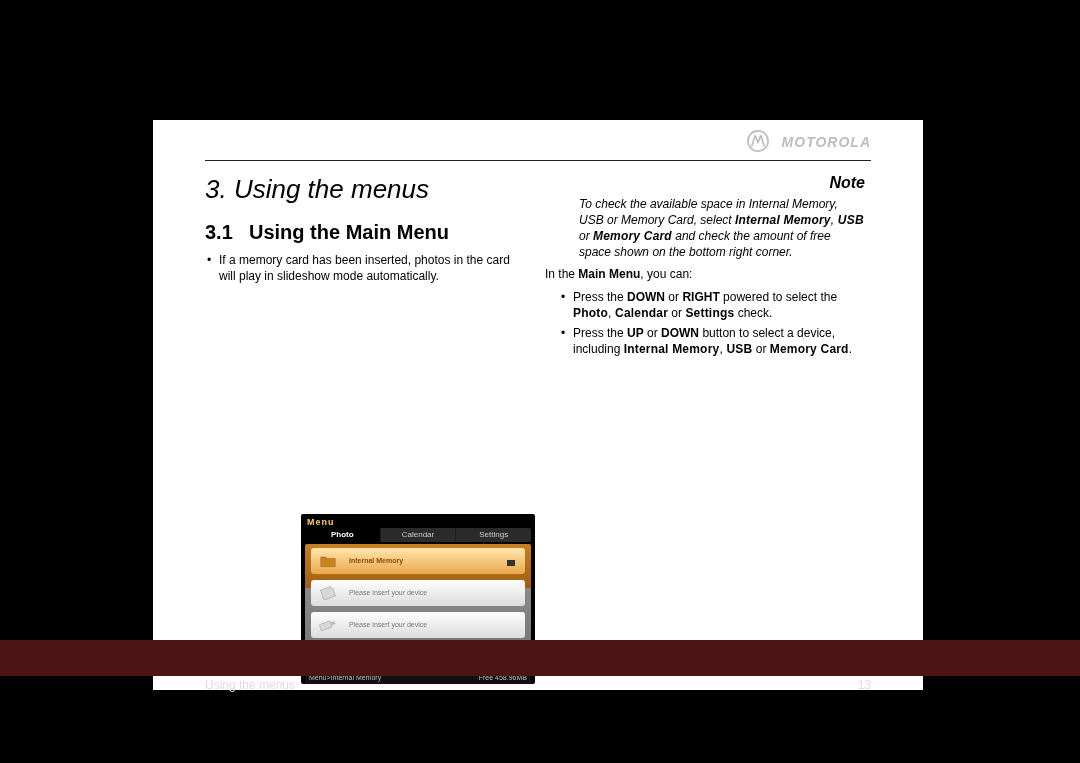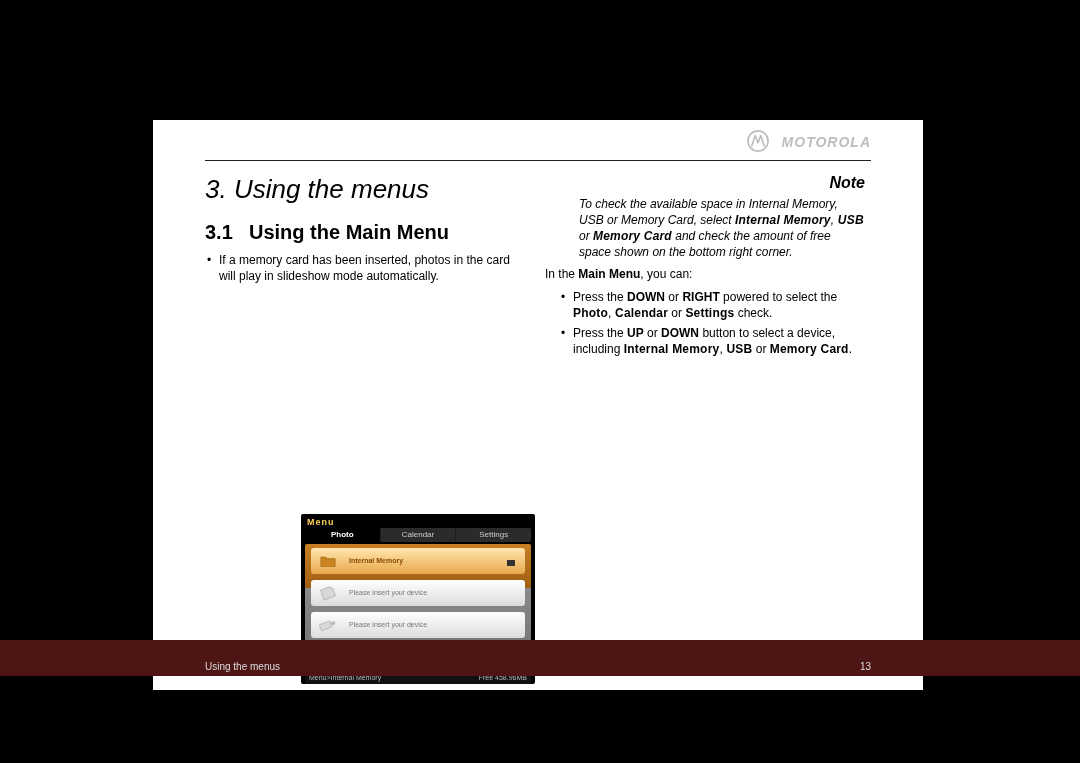--- a/index.html
+++ b/index.html
@@ -45,21 +45,21 @@
   .shot .r2{top:36px;}
   .shot .r3{top:68px;}
   .shot .play{position:absolute;right:10px;top:12px;width:8px;height:6px;background:#333;}
   .shot .status{position:absolute;left:4px;right:4px;bottom:0;height:12px;background:#111;display:flex;justify-content:space-between;align-items:center;padding:0 4px;color:#bbb;font-size:7px;}
   
   .folder-ic{width:16px;height:14px;}
   .sd-ic{width:18px;height:14px;transform:rotate(-20deg);}
   .usb-ic{width:18px;height:14px;transform:rotate(-20deg);}
   
   .footer-bar{position:absolute;left:0;right:0;top:640px;height:36px;background:#4d1513;}
-  .footer-inner{position:absolute;left:153px;width:770px;top:0;height:52px;display:flex;align-items:center;justify-content:space-between;color:#ddd;font-size:10px;}
+  .footer-inner{position:absolute;left:153px;width:770px;top:0;height:52px;display:flex;align-items:flex-end;justify-content:space-between;color:#ddd;font-size:12px;}
   .footer-inner .ft-l{margin-left:52px;}
   .footer-inner .ft-r{margin-right:52px;}
 </style>
 </head>
 <body>
 
 <div class="stage">
   <div class="page">
     <div class="page-inner">
 

